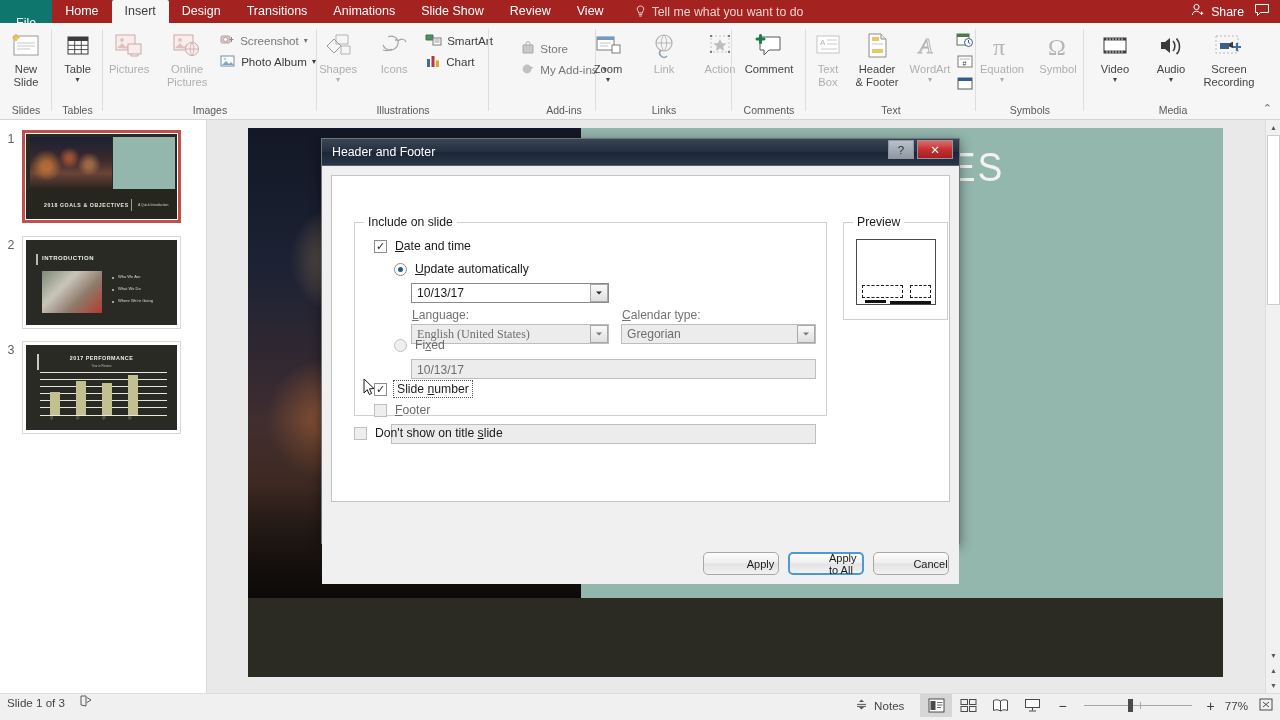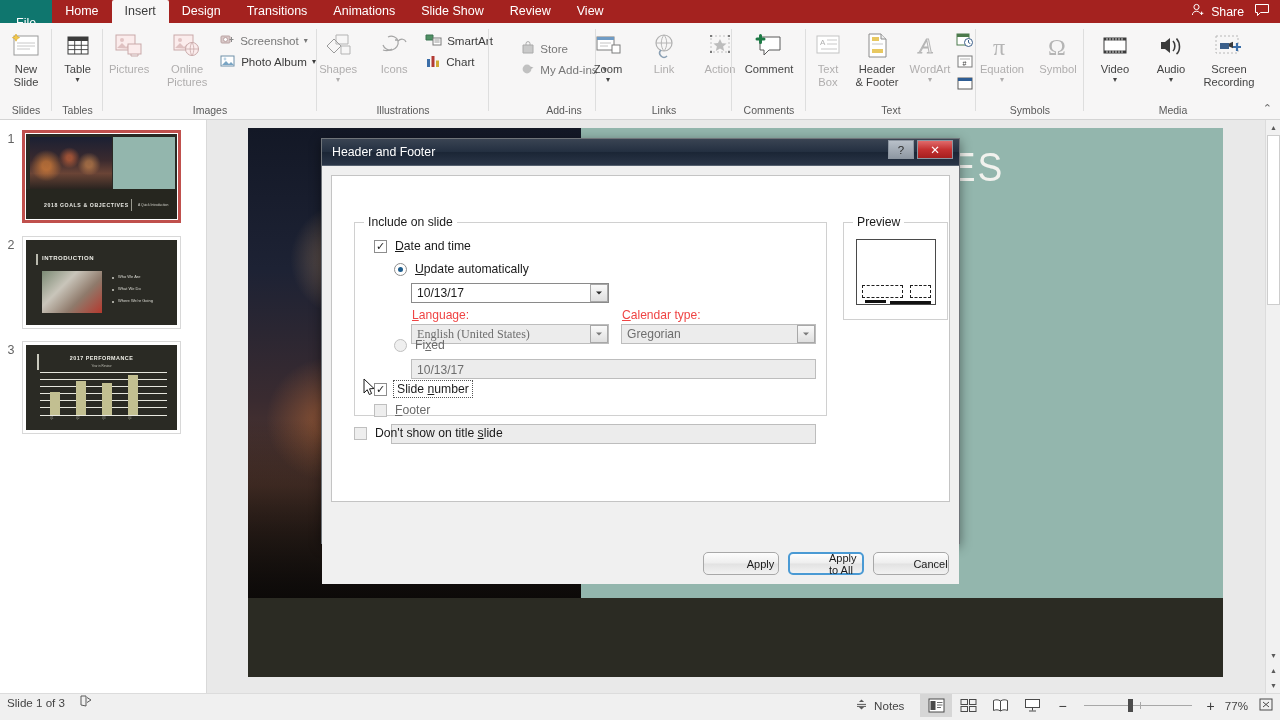--- a/index.html
+++ b/index.html
@@ -256,21 +256,21 @@
   .combo .val { font-size: 12.1px; color: #1a1a1a; padding-left: 5px; }
   .combo.dis .val { color: #6e6e6e; }
   .combo .arrowbtn {
     margin-left: auto; width: 18px; height: 18px; background: linear-gradient(180deg,#fafafa,#dfdfdf);
     border: 1px solid #a8a8a8; display:flex; align-items:center; justify-content:center;
   }
   .txtbox {
     position: absolute; height: 20px; border: 1px solid #bdbdbd; background: #ececec;
   }
   .txtbox .val { font-size: 12.1px; color: #6e6e6e; padding-left: 5px; line-height: 18px; }
-  .caplbl { position: absolute; font-size: 12.1px; color: #ef4444; }
+  .caplbl { position: absolute; font-size: 12.1px; color: #737373; }
 
   .focusbox { outline: 1px dotted #555; outline-offset: 1px; padding: 0 2px; }
 
   .dlg-buttons { position: absolute; right: 10px; bottom: 9px; display: flex; gap: 9px; }
   .btn {
     width: 76px; height: 23px; font-size: 11px; color: #1a1a1a;
     background: linear-gradient(180deg,#fdfdfd 0%, #eeeeee 48%, #e2e2e2 52%, #f2f2f2 100%);
     border: 1px solid #a8a8a8; border-radius: 5px;
     display:flex; align-items:center; justify-content:center;padding-left:39px;
   }
@@ -287,20 +287,29 @@
   <div class="tabbar">
     <div class="tab file">File</div>
     <div class="tab">Home</div>
     <div class="tab active">Insert</div>
     <div class="tab">Design</div>
     <div class="tab">Transitions</div>
     <div class="tab">Animations</div>
     <div class="tab">Slide Show</div>
     <div class="tab">Review</div>
     <div class="tab">View</div>
+    <div class="tellme">
+      <span class="bulb">
+        <svg width="11" height="13" viewBox="0 0 11 13">
+            <path d="M5.5 1C3.6 1 2.2 2.4 2.2 4.1c0 1.2.7 2 1.3 2.7v1.1h4v-1.1c.6-.7 1.3-1.5 1.3-2.7C8.8 2.4 7.4 1 5.5 1z" fill="none" stroke="#f0cfcf" stroke-width="1"></path>
+            <path d="M3.8 9.4h3.4M4.2 11h2.6" stroke="#f0cfcf" stroke-width="1" fill="none"></path>
+          </svg>
+      </span>
+      <span>Tell me what you want to do</span>
+    </div>
     <div class="tabbar-right">
       <div class="share">
         <span>
           <svg width="15" height="14" viewBox="0 0 15 14">
               <circle cx="5.5" cy="4" r="2.6" fill="none" stroke="#ffffff" stroke-width="1"></circle>
               <path d="M1.4 12c0-2.3 1.9-3.8 4.1-3.8 1.3 0 2.5.5 3.2 1.4" fill="none" stroke="#ffffff" stroke-width="1"></path>
               <path d="M10.6 8.6v3.4M8.9 10.3h3.4" stroke="#ffffff" stroke-width="1"></path>
             </svg>
         </span>
         <span>Share</span>

